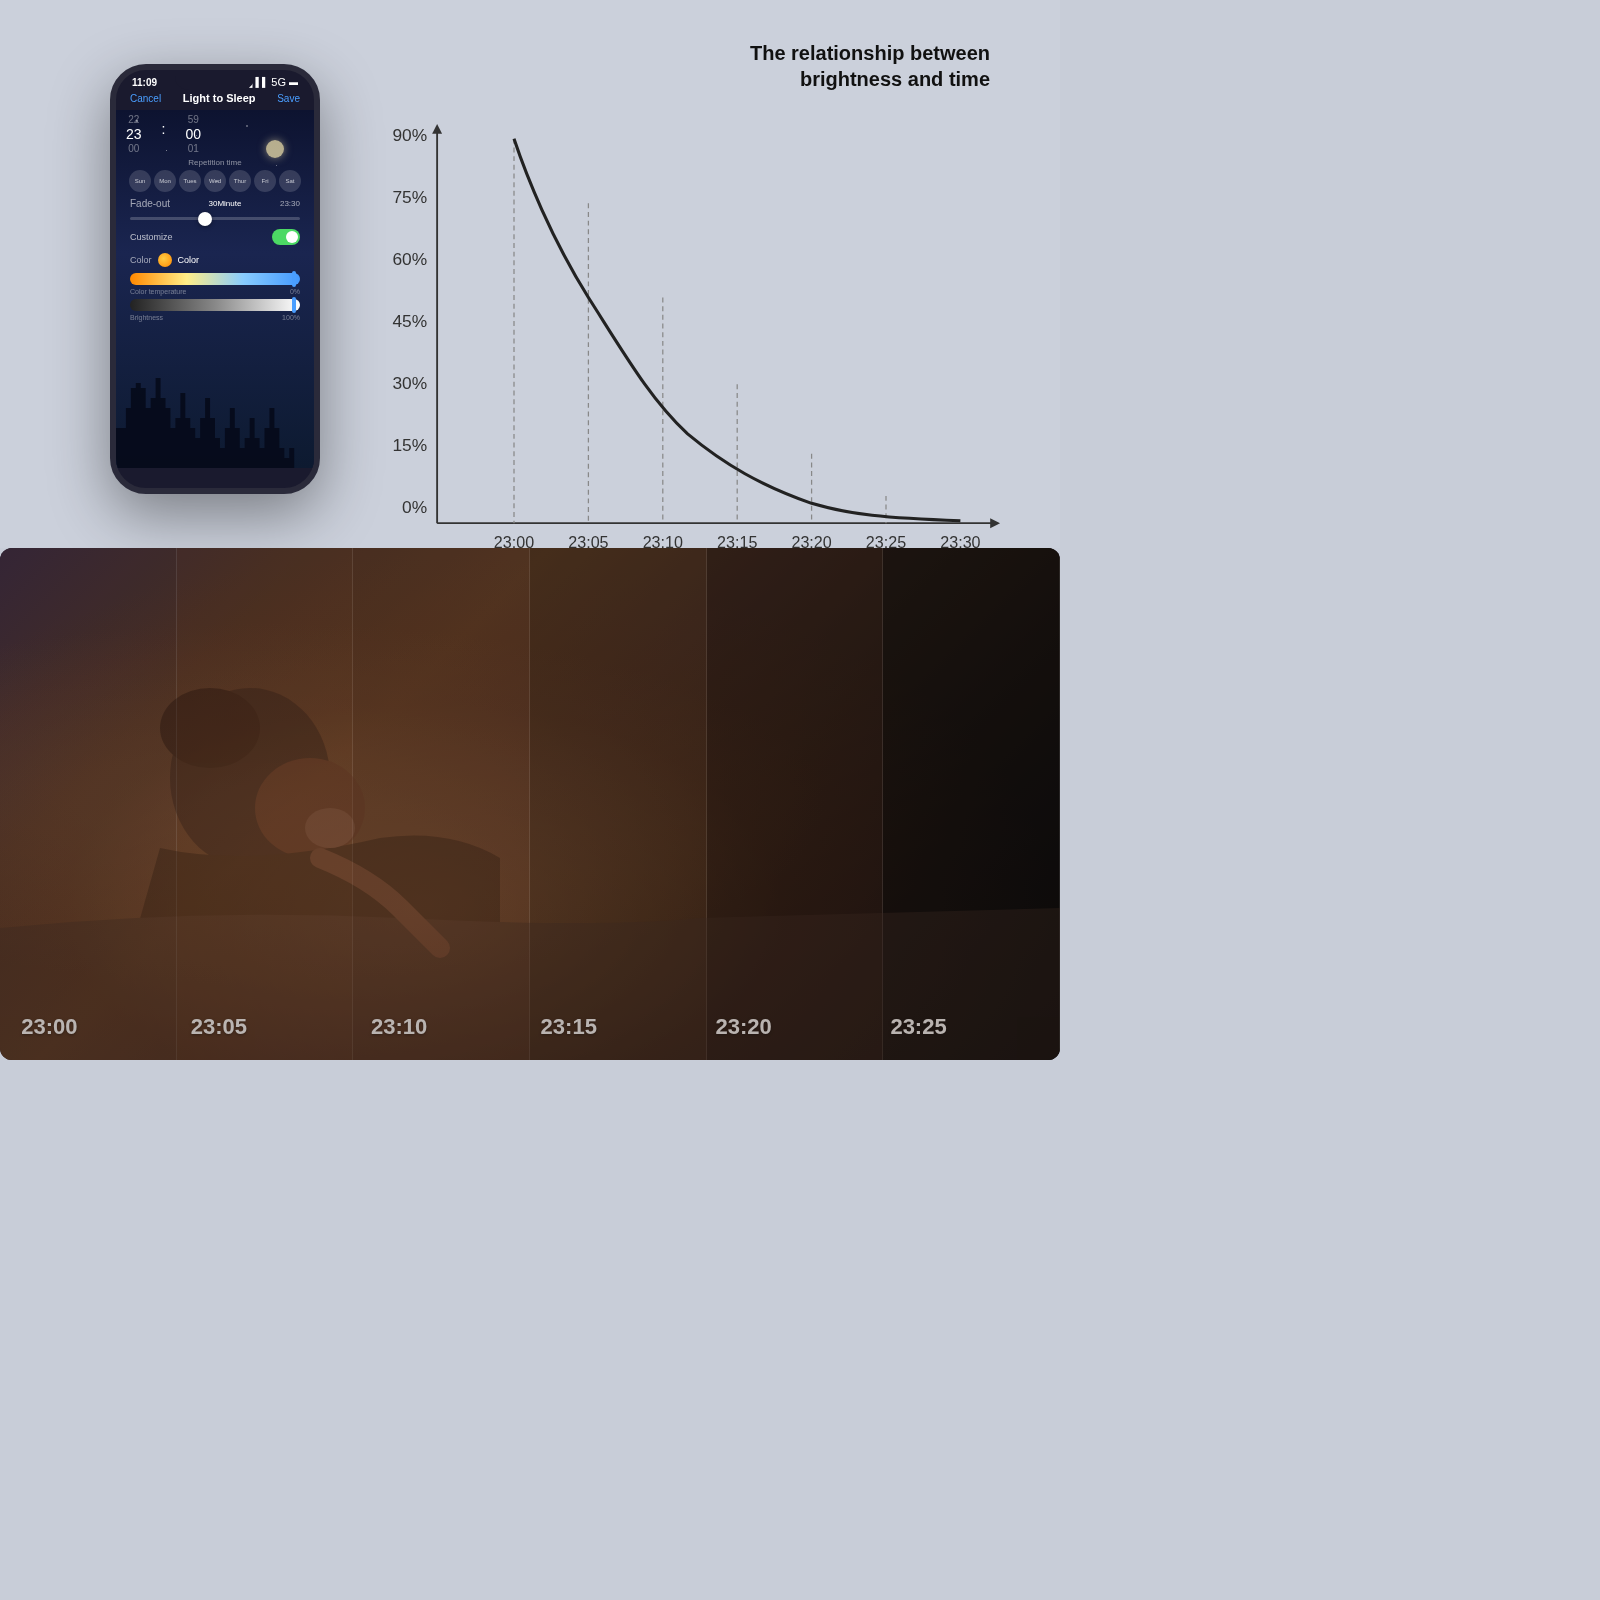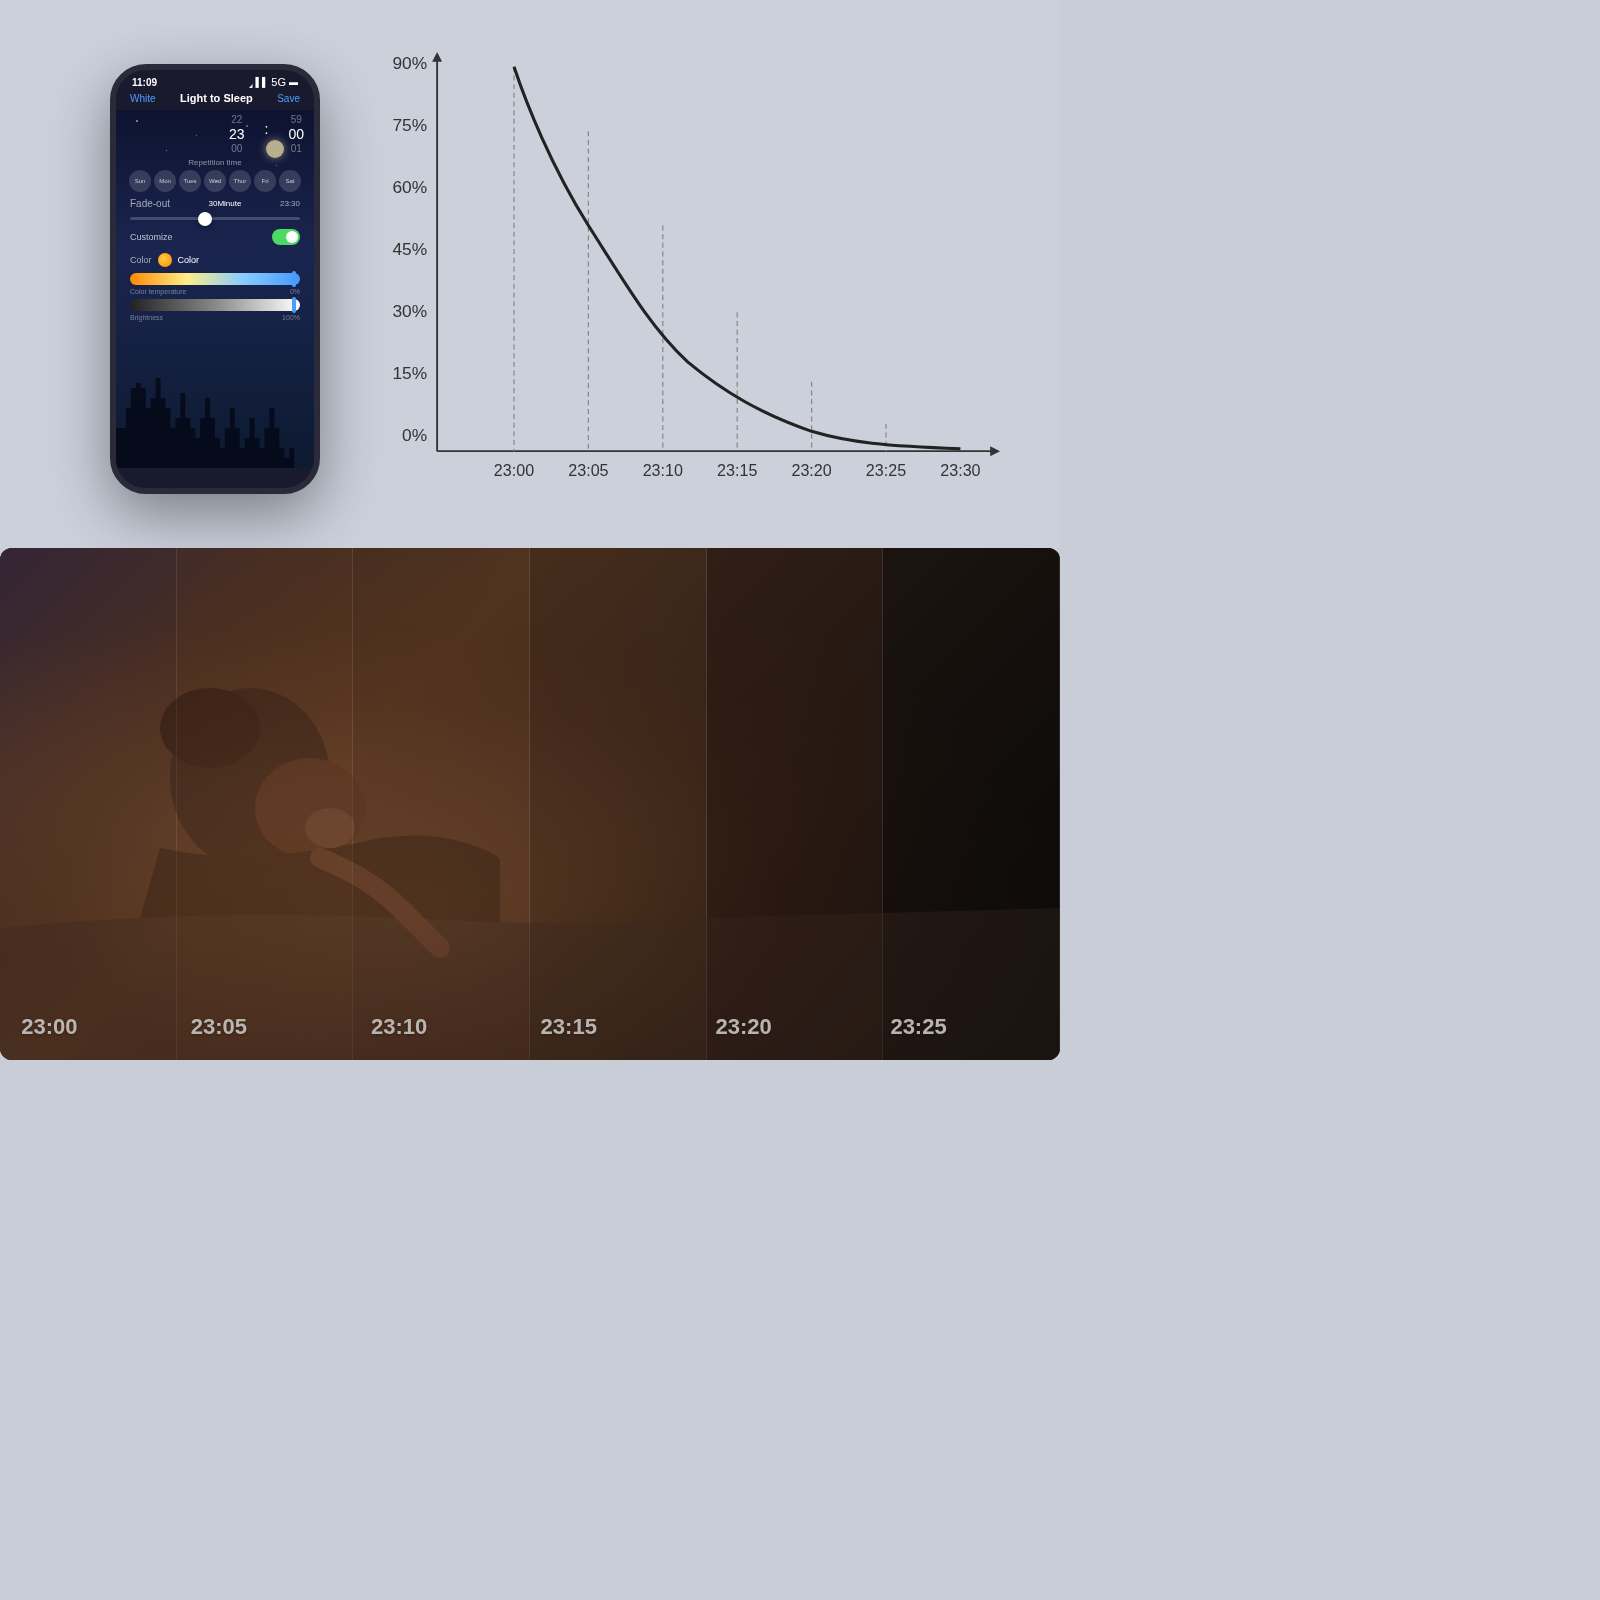--- a/index.html
+++ b/index.html
@@ -116,21 +116,21 @@
     }
 
     .phone-ui {
       position: relative;
       z-index: 2;
       padding: 4px 10px;
     }
 
     .time-picker-row {
       display: flex;
-      justify-content: flex-end;
+      justify-content: flex-start;
       gap: 20px;
       margin-bottom: 4px;
     }
 
     .time-col {
       display: flex;
       flex-direction: column;
       align-items: center;
       gap: 1px;
     }
@@ -401,21 +401,21 @@
       <div class="phone-status-bar">
         <span style="color:white;font-size:10px;font-weight:600;">11:09</span>
         <div class="phone-status-icons">
           <span style="color:white;font-size:9px;">▌▌▌</span>
           <span style="color:white;font-size:11px;">5G</span>
           <span style="color:white;font-size:9px;">▬</span>
         </div>
       </div>
 
       <div class="phone-header">
-        <span class="phone-header-btn">White</span>
+        <span class="phone-header-btn">Cancel</span>
         <span class="phone-header-title">Light to Sleep</span>
         <span class="phone-header-btn">Save</span>
       </div>
 
       <div class="phone-content">
         <div class="phone-bg">
 
           <div style="position:absolute;top:10px;left:20px;width:2px;height:2px;border-radius:50%;background:rgba(255,255,255,0.6);"></div>
           <div style="position:absolute;top:25px;left:80px;width:1px;height:1px;border-radius:50%;background:rgba(255,255,255,0.5);"></div>
           <div style="position:absolute;top:15px;left:130px;width:2px;height:2px;border-radius:50%;background:rgba(255,255,255,0.4);"></div>
@@ -510,20 +510,24 @@
           <div class="slider-label-row">
             <span>Brightness</span>
             <span>100%</span>
           </div>
         </div>
       </div>
     </div>
   </div>
 
   <div class="chart-area">
+    <div class="chart-title">
+      <span>The relationship between</span><br>
+      <span>brightness and time</span>
+    </div>
 
     <div class="chart-container">
       <svg viewBox="0 0 500 380" width="100%" height="100%">
 
         <text x="30" y="22" font-size="14" fill="#333" text-anchor="end">90%</text>
         <text x="30" y="72" font-size="14" fill="#333" text-anchor="end">75%</text>
         <text x="30" y="122" font-size="14" fill="#333" text-anchor="end">60%</text>
         <text x="30" y="172" font-size="14" fill="#333" text-anchor="end">45%</text>
         <text x="30" y="222" font-size="14" fill="#333" text-anchor="end">30%</text>
         <text x="30" y="272" font-size="14" fill="#333" text-anchor="end">15%</text>

